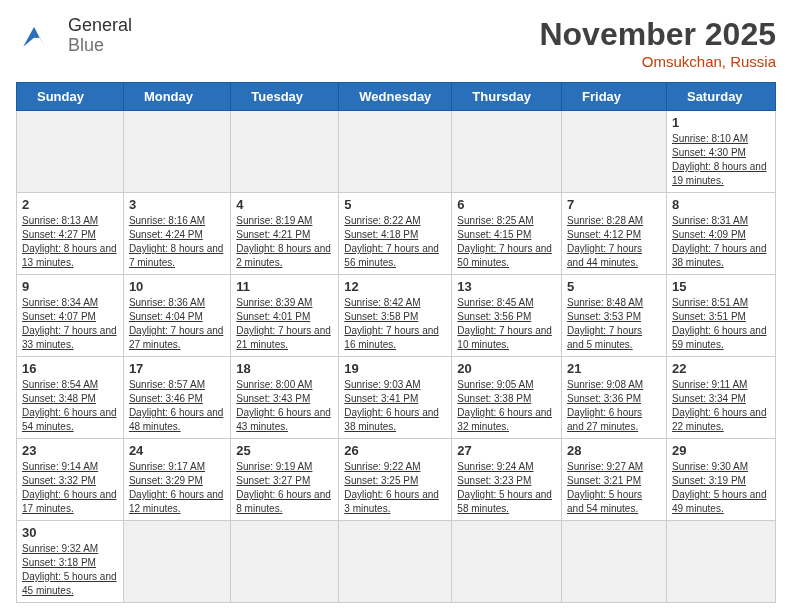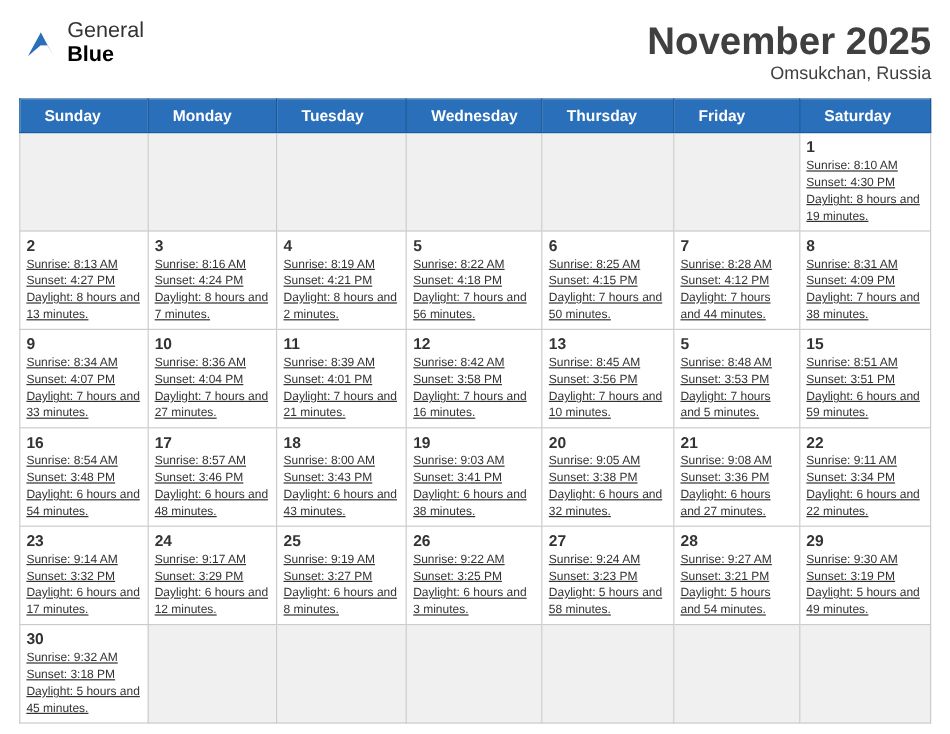--- a/index.html
+++ b/index.html
@@ -12,47 +12,47 @@
     }
     .header-area {
       display: flex;
       justify-content: space-between;
       align-items: flex-start;
       margin-bottom: 12px;
     }
     .logo {
       display: flex;
       align-items: center;
-      gap: 4px;
+      gap: 16px;
     }
     .logo-text {
       font-size: 18px;
       color: #333;
       line-height: 1.1;
     }
     .logo-text span {
       display: block;
     }
     .logo-text .general { font-weight: normal; }
-    .logo-text .blue { font-weight: bold; color: #000000; }
+    .logo-text .blue { font-weight: normal; color: #737373; }
     .logo-icon {
       width: 36px;
       height: 36px;
     }
     .title-area {
       text-align: right;
     }
     .month-title {
       font-size: 32px;
       font-weight: bold;
       color: #404040;
     }
     .location {
       font-size: 15px;
-      color: #404040;
+      color: #c2410c;
     }
     .calendar {
       width: 100%;
       border-collapse: collapse;
       border: 1px solid #bbb;
     }
     .calendar th {
       background: #2a6fba;
       color: #fff;
       font-size: 13px;

